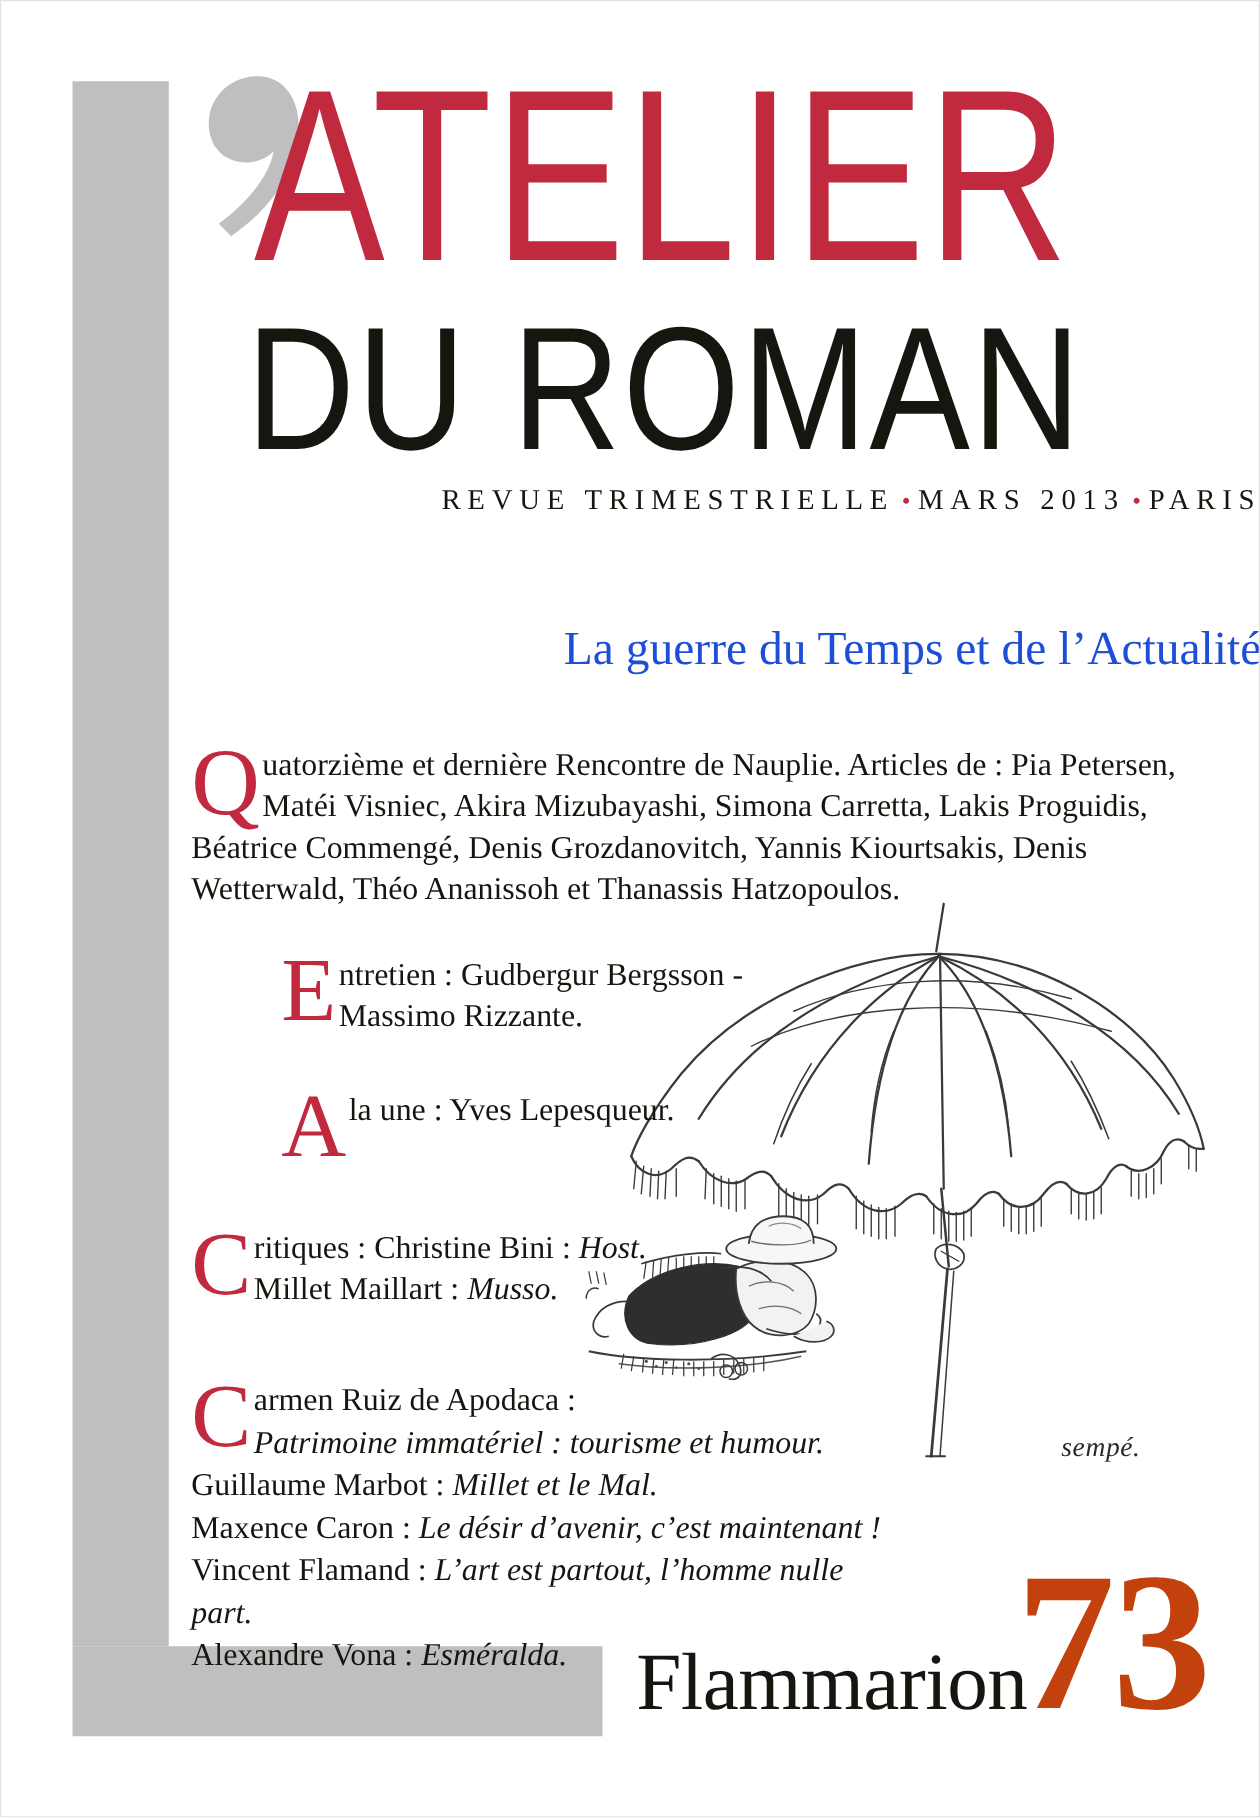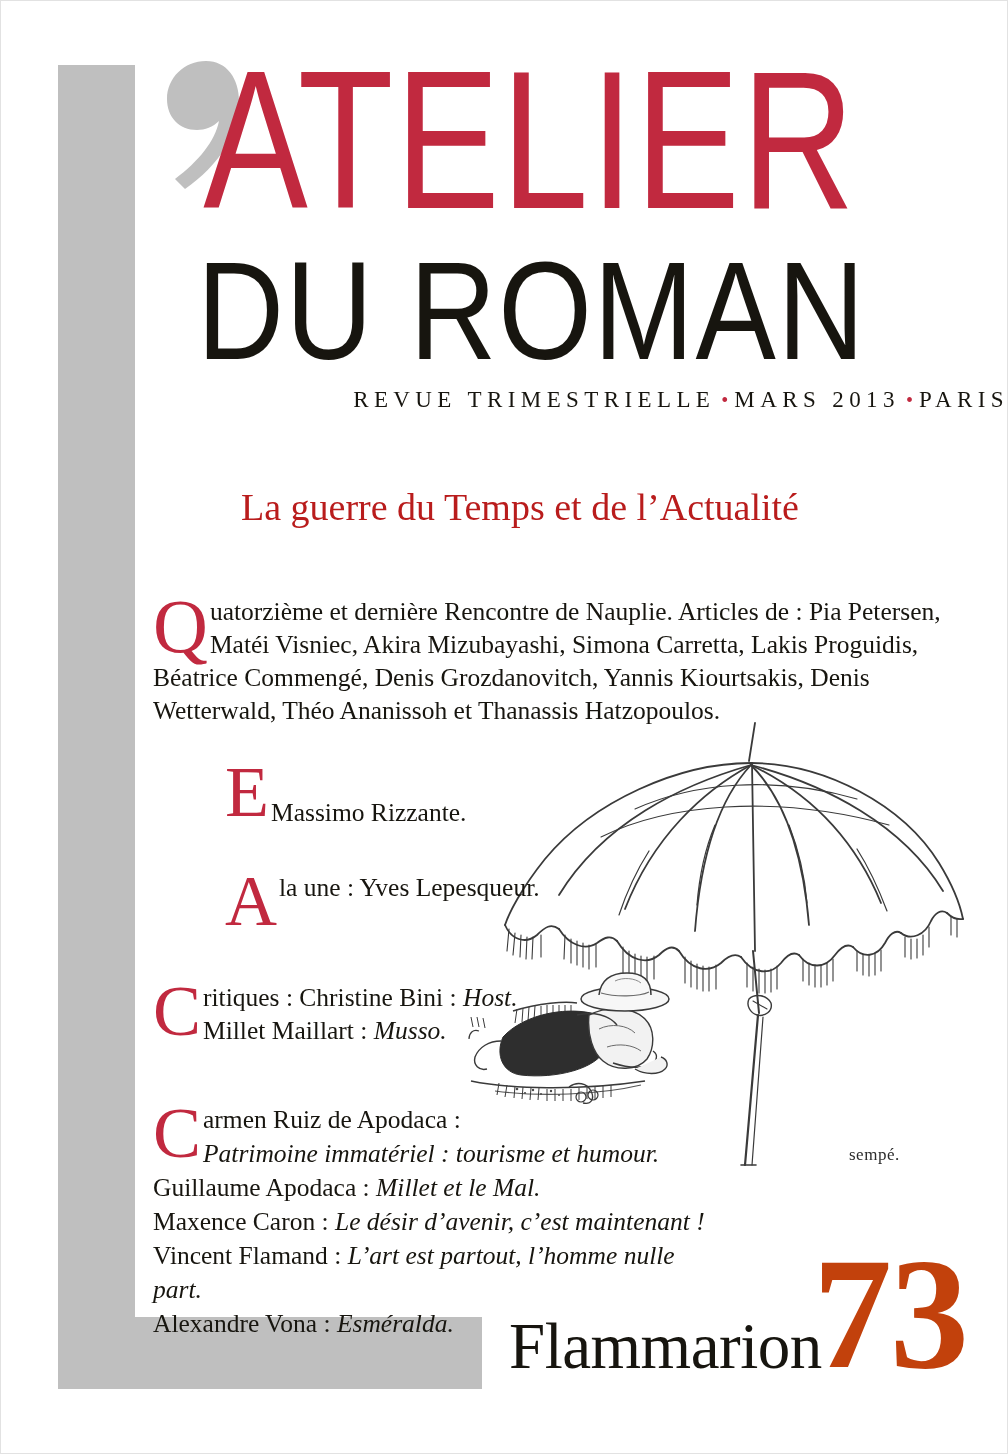--- a/index.html
+++ b/index.html
@@ -109,29 +109,29 @@
     color: #c1293f;
     font-size: 20px;
     padding: 0 6px;
     letter-spacing: 0;
   }
 
   
   .headline {
     position: absolute;
     left: 0;
-    top: 484px;
-    width: 1008px;
-    text-align: center;
+    top: 496px;
+    width: 1008px;
+    text-align: right;
     padding-left: 30px;
     box-sizing: border-box;
     font-family: "Liberation Serif", serif;
     font-size: 38px;
     line-height: 44px;
-    color: #b91c1c;
+    color: #1d4ed8;
     white-space: nowrap;
   }
 
   
   .content {
     position: absolute;
     left: 152px;
     top: 594px;
     width: 800px;
     color: #17150f;
@@ -207,21 +207,22 @@
     top: 712px;
     width: 520px;
     height: 490px;
     pointer-events: none;
   }
   .signature {
     position: absolute;
     left: 848px;
     top: 1144px;
     font-family: "Liberation Serif", serif;
-    font-size: 17px;
+    font-style: italic;
+    font-size: 22px;
     color: #2b2b2b;
     letter-spacing: 0.5px;
   }
 
   
   .publisher {
     position: absolute;
     left: 508px;
     top: 1320px;
     font-family: "Liberation Serif", serif;
@@ -433,37 +434,37 @@
 
   <div class="signature">sempé.</div>
 
   <div class="content">
 
     <div class="block lead">
       <span class="dropcap">Q</span><span class="hdr">uatorzième et dernière Rencontre de Nauplie.</span><span> Articles de : Pia Petersen, Matéi Visniec, Akira Mizubayashi, Simona Carretta, Lakis Proguidis, Béatrice Commengé, Denis Grozdanovitch, Yannis Kiourtsakis, Denis Wetterwald, Théo Ananissoh et Thanassis Hatzopoulos.</span>
     </div>
 
     <div class="block entretien">
-      <span class="dropcap">E</span><br>
+      <span class="dropcap">E</span><span>ntretien : Gudbergur Bergsson -</span><br>
       <span>Massimo Rizzante.</span>
     </div>
 
     <div class="block alaune">
       <span class="dropcap">A</span><span>la une : Yves Lepesqueur.</span>
     </div>
 
     <div class="block critiques">
       <span class="dropcap">C</span><span>ritiques : Christine Bini : </span><span class="ital">Host.</span><br>
       <span>Millet Maillart : </span><span class="ital">Musso.</span>
     </div>
 
     <div class="block carmen">
       <span class="dropcap">C</span><span>armen Ruiz de Apodaca :</span><br>
       <span class="ital">Patrimoine immatériel : tourisme et humour.</span><br>
-      <span>Guillaume Apodaca : </span><span class="ital">Millet et le Mal.</span><br>
+      <span>Guillaume Marbot : </span><span class="ital">Millet et le Mal.</span><br>
       <span>Maxence Caron : </span><span class="ital">Le désir d’avenir, c’est maintenant !</span><br>
       <span>Vincent Flamand : </span><span class="ital">L’art est partout, l’homme nulle part.</span><br>
       <span>Alexandre Vona : </span><span class="ital">Esméralda.</span>
     </div>
 
   </div>
 
   <div class="publisher">Flammarion</div>
   <div class="issue">73</div>
 

